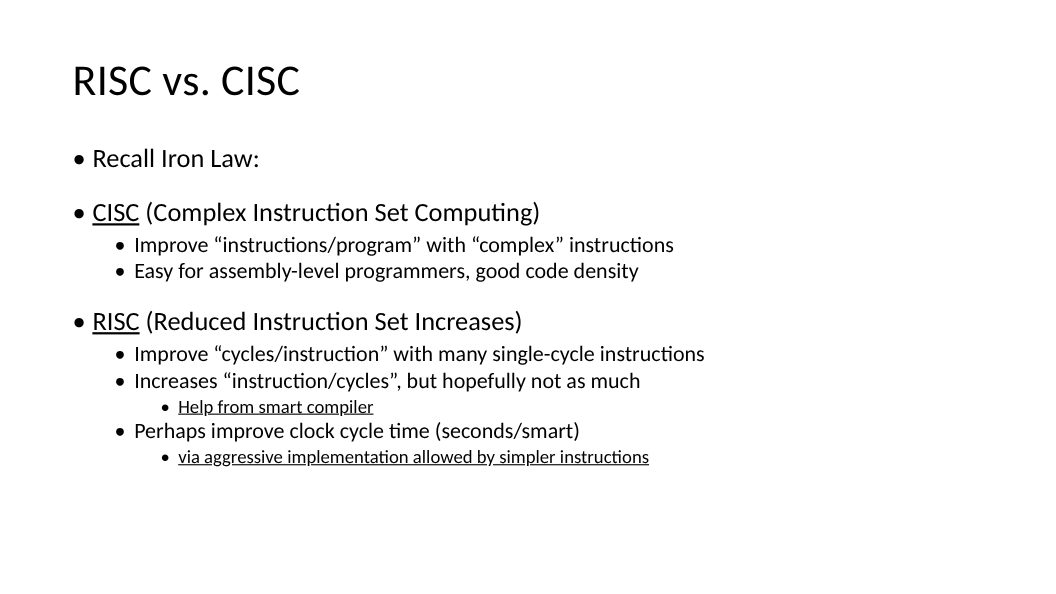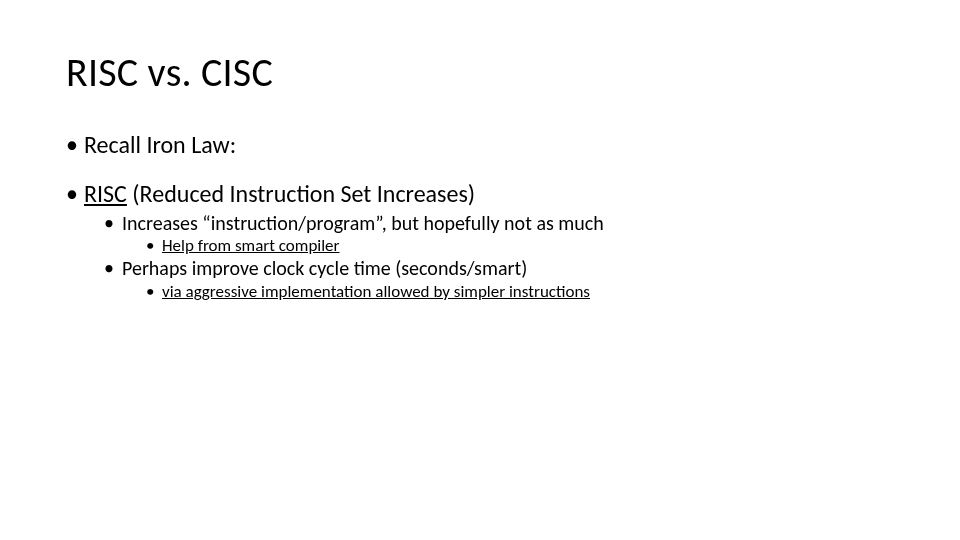--- a/index.html
+++ b/index.html
@@ -74,26 +74,34 @@
 
 <div class="slide">
   <h1 class="title">RISC vs. CISC</h1>
 
   <ul>
 
     <li class="l1">
       <span class="head">Recall Iron Law:</span>
     </li>
 
+    <li class="l1">
+      <span class="head"><span class="underline">CISC</span><span> (Complex Instruction Set Computing)</span></span>
+      <ul class="l2list">
+        <li class="l2">Improve “instructions/program” with “complex” instructions</li>
+        <li class="l2">Easy for assembly-level programmers, good code density</li>
+      </ul>
+    </li>
 
     <li class="l1">
       <span class="head"><span class="underline">RISC</span><span> (Reduced Instruction Set Increases)</span></span>
       <ul class="l2list">
+        <li class="l2">Improve “cycles/instruction” with many single-cycle instructions</li>
         <li class="l2">
-          <span>Increases “instruction/program”, but hopefully not as much</span>
+          <span>Increases “instruction/cycles”, but hopefully not as much</span>
           <ul class="l3list">
             <li class="l3">Help from smart compiler</li>
           </ul>
         </li>
         <li class="l2">
           <span>Perhaps improve clock cycle time (seconds/smart)</span>
           <ul class="l3list">
             <li class="l3">via aggressive implementation allowed by simpler instructions</li>
           </ul>
         </li>

